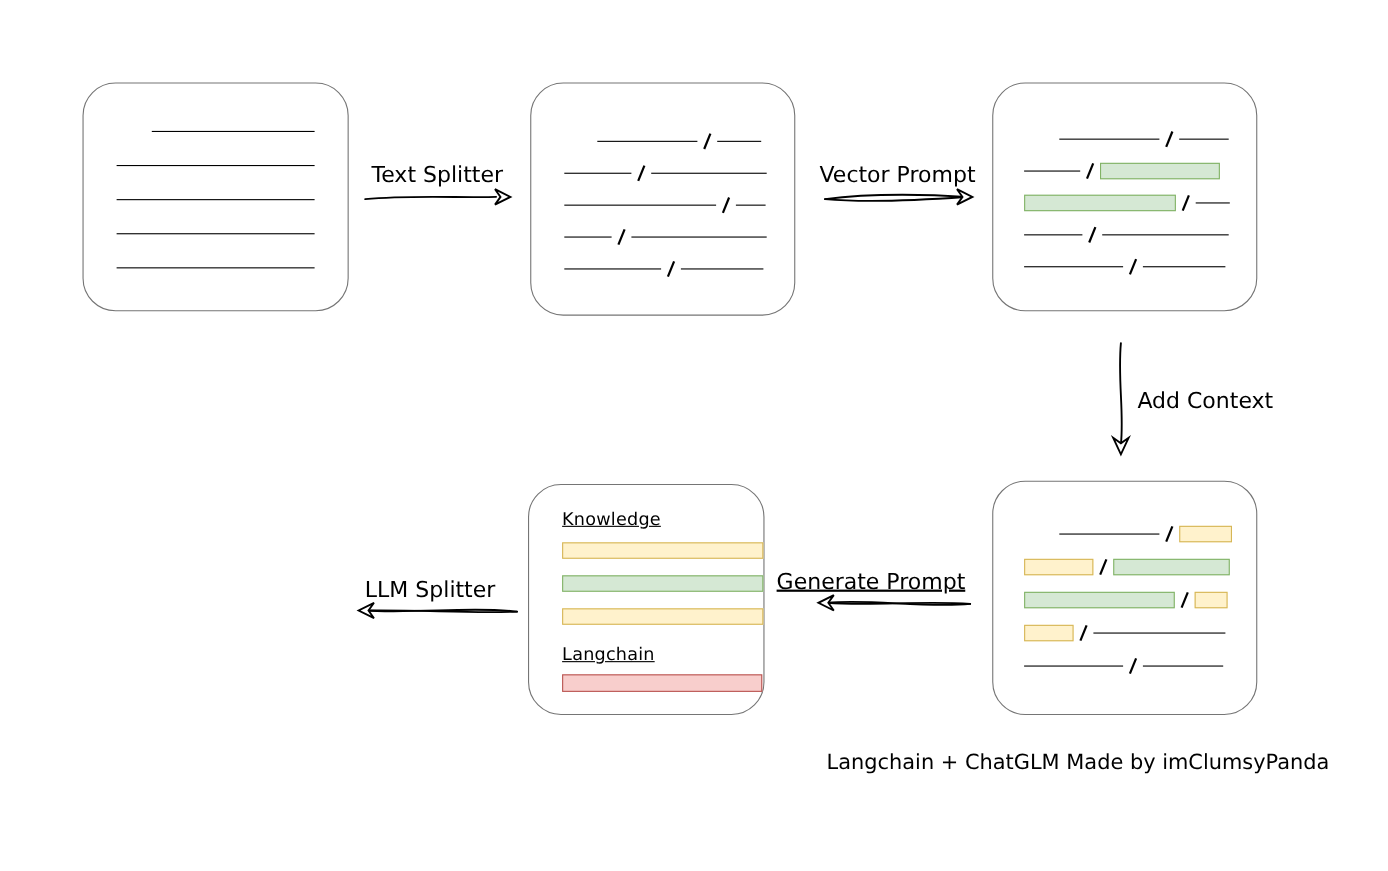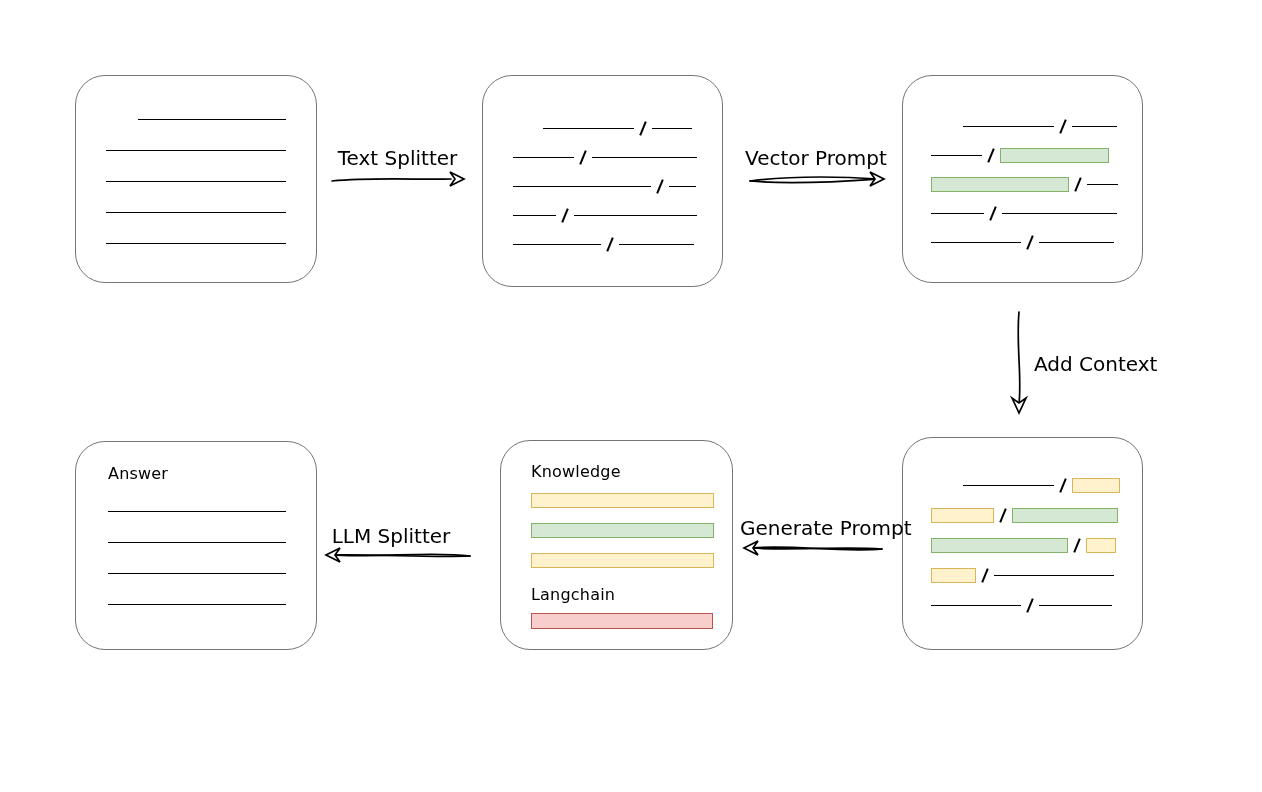--- a/index.html
+++ b/index.html
@@ -164,59 +164,43 @@
           <div class="seg seg-line" style="width: 120px;"></div>
         </div>
         <div class="seg-row" style="height: 30px;">
           <div class="seg seg-line" style="width: 90px;"></div>
           <div class="seg seg-slash"></div>
           <div class="seg seg-line" style="width: 73px;"></div>
         </div>
       </div>
   </div>
 
-  <div class="box" style="left:500px;top:440px;width:233px;height:210px;">
+  <div class="box" style="left:480px;top:440px;width:215px;height:210px;text-decoration:underline;">
     <div class="box-title" style="margin:21px 0 0 30px;">Knowledge</div>
     <div class="rows" style="padding-top:4px;--rh:30px;">
         <div class="seg-row" style="height: 30px;">
           <div class="seg seg-yellow" style="width: 183px;"></div>
         </div>
         <div class="seg-row" style="height: 30px;">
           <div class="seg seg-green" style="width: 183px;"></div>
         </div>
         <div class="seg-row" style="height: 30px;">
           <div class="seg seg-yellow" style="width: 183px;"></div>
         </div>
       </div>
     <div class="box-title" style="margin:10px 0 0 30px;">Langchain</div>
     <div class="rows" style="padding-top:2px;--rh:30px;">
         <div class="seg-row" style="height: 30px;">
           <div class="seg seg-red" style="width: 182px;"></div>
         </div>
       </div>
   </div>
 
-  <div class="box" style="left:75px;top:441px;width:242px;height:209px;">
-    <div class="box-title" style="margin:22px 0 0 32px;">Answer</div>
-    <div class="rows" style="padding-top:13px;padding-left:32px;--rh:31px;">
-        <div class="seg-row" style="height: 31px;">
-          <div class="seg seg-line" style="width: 178px;"></div>
-        </div>
-        <div class="seg-row" style="height: 31px;">
-          <div class="seg seg-line" style="width: 178px;"></div>
-        </div>
-        <div class="seg-row" style="height: 31px;">
-          <div class="seg seg-line" style="width: 178px;"></div>
-        </div>
-        <div class="seg-row" style="height: 31px;">
-          <div class="seg seg-line" style="width: 178px;"></div>
-        </div>
-      </div>
-  </div>
 
   <div class="arrow-label center" style="left:330px;top:146px;width:135px;">Text Splitter</div>
   <div class="arrow-label center" style="left:745px;top:146px;width:135px;">Vector Prompt</div>
   <div class="arrow-label" style="left:1034px;top:352px;">Add Context</div>
-  <div class="arrow-label center" style="left:740px;top:516px;width:155px;">Generate Prompt</div>
+  <div class="arrow-label center" style="left:706px;top:516px;width:155px;text-decoration:underline;">Generate Prompt</div>
   <div class="arrow-label center" style="left:326px;top:524px;width:130px;">LLM Splitter</div>
 
+  <div class="caption" style="left:720px;top:682px;width:520px;">Langchain + ChatGLM Made by imClumsyPanda</div>
 
 </div>
 
 </body></html>

